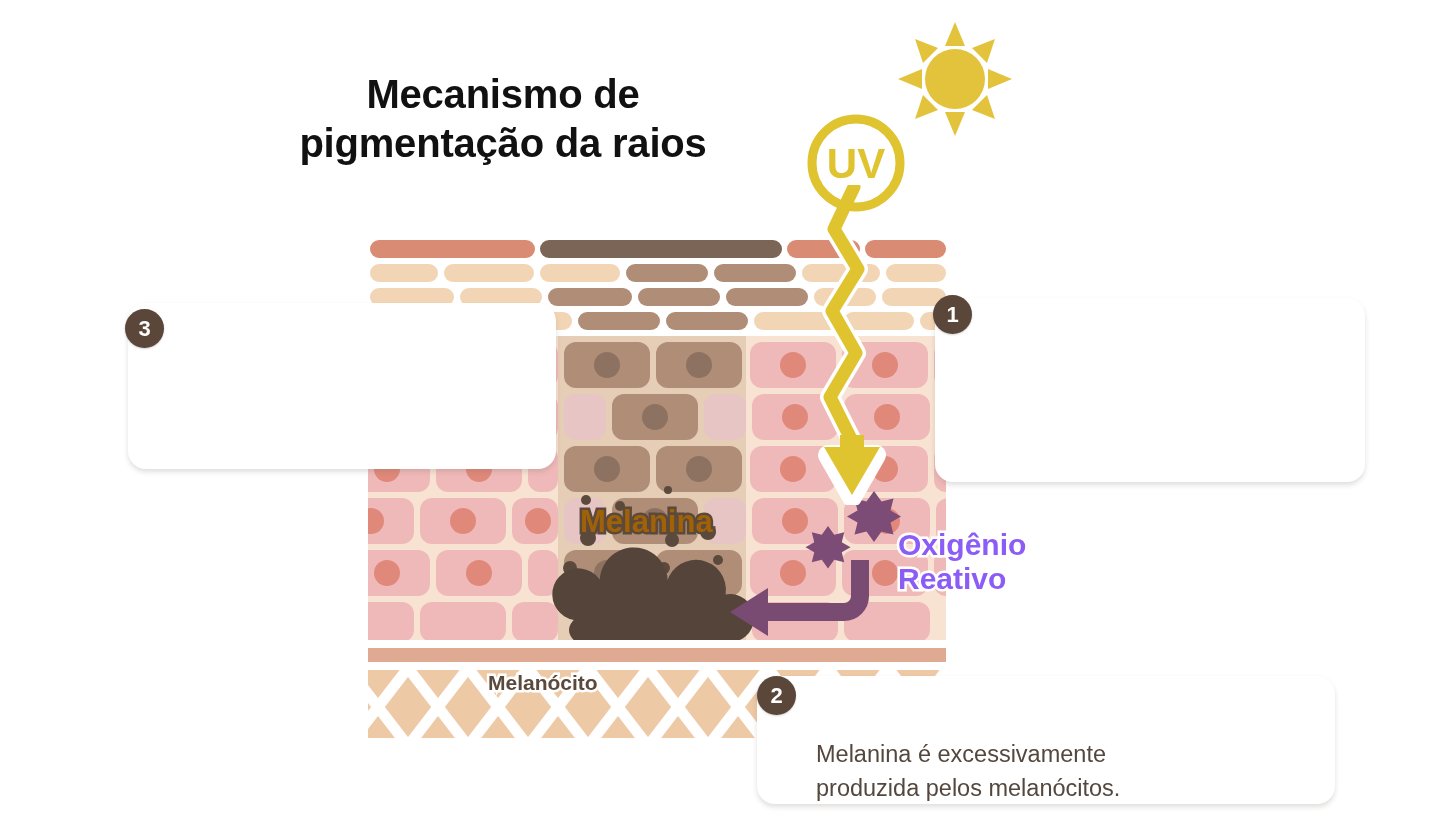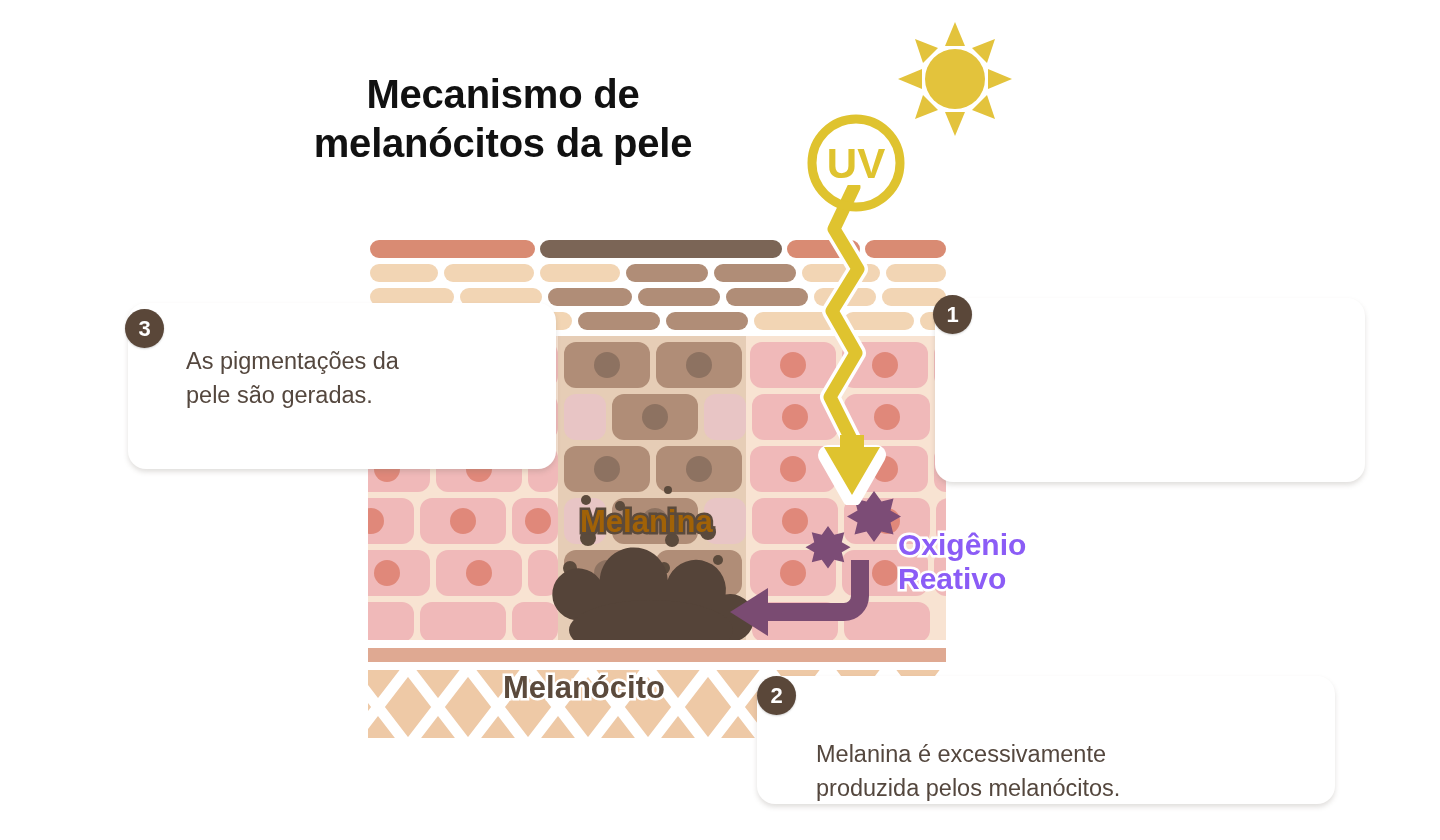--- a/index.html
+++ b/index.html
@@ -81,43 +81,43 @@
   }
   #label-melanina{
     left:580px; top:506px;
     font-size:31px;
     color:#a16207;
     -webkit-text-stroke:5px #5b4a3c;
     paint-order:stroke fill;
     line-height:1.05;
   }
   #label-melanocito{
-    left:503px; top:672px;
-    font-size:31px;
+    left:488px; top:672px;
+    font-size:21px;
     color:#5b4a3c;
     -webkit-text-stroke:5px #ffffff;
     paint-order:stroke fill;
     line-height:1.05;
   }
   #label-ros{
     left:898px; top:528px;
     font-size:30px;
     color:#8b5cf6;
     -webkit-text-stroke:5px #ffffff;
     paint-order:stroke fill;
     line-height:1.12;
   }
 </style>
 </head>
 <body>
 
 <div id="stage">
 
   <div class="title">Mecanismo de
-melanócitos da pele</div>
+pigmentação da raios</div>
 
   <svg class="skin" viewBox="0 0 578 508">
     <defs>
 
       <clipPath id="blockClip">
           <rect x="0" y="0" width="578" height="508"></rect>
         </clipPath>
     </defs>
 
     <g clip-path="url(#blockClip)">
@@ -361,16 +361,14 @@
   <div class="callout" id="callout1"></div>
   <div class="badge" id="badge1">1</div>
 
   <div class="callout" id="callout2"></div>
   <div class="badge" id="badge2">2</div>
   <div class="callout-text" id="text2">Melanina é excessivamente
 produzida pelos melanócitos.</div>
 
   <div class="callout" id="callout3"></div>
   <div class="badge" id="badge3">3</div>
-  <div class="callout-text" id="text3">As pigmentações da
-pele são geradas.</div>
 
 </div>
 
 </body></html>

